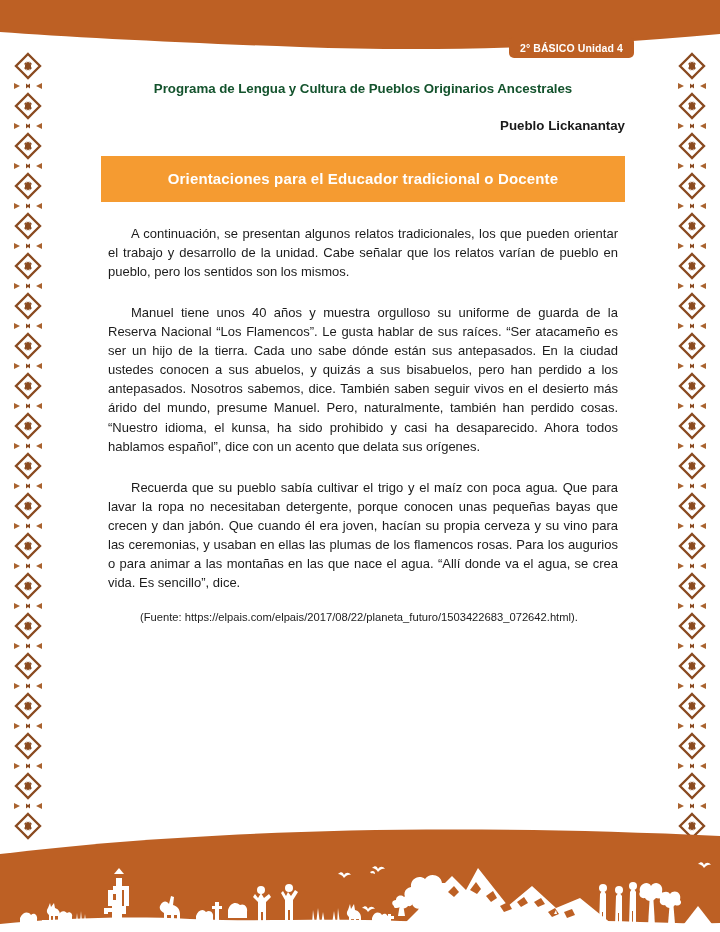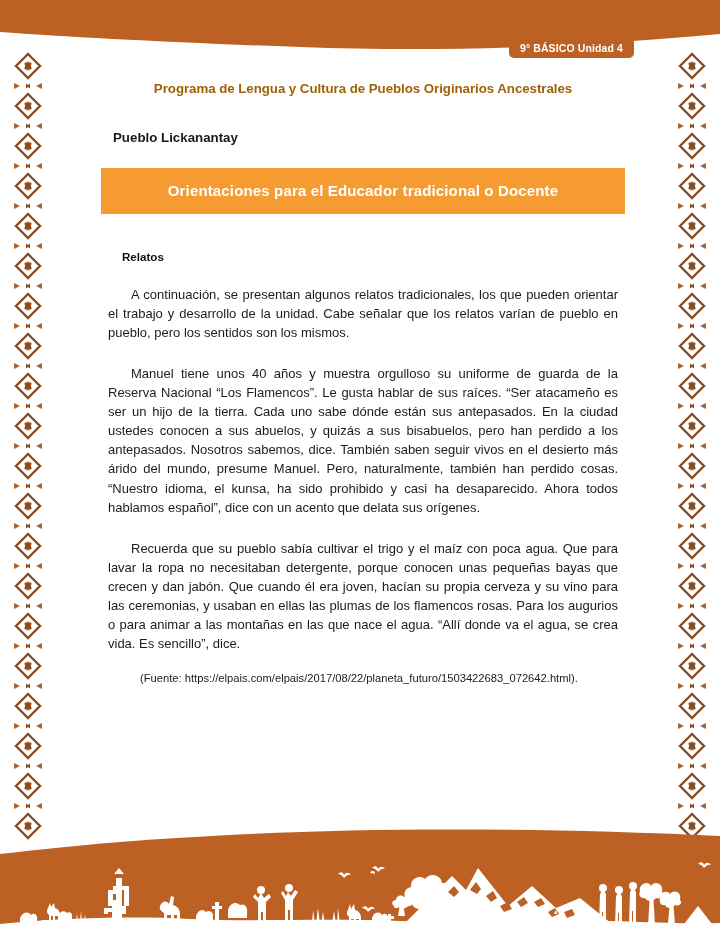--- a/index.html
+++ b/index.html
@@ -68,28 +68,28 @@
     left: 101px;
     top: 80px;
     width: 524px;
   }
 
   .doc-title {
     margin: 0;
     text-align: center;
     font-size: 13.3px;
     font-weight: bold;
-    color: #a16207;
+    color: #14532d;
     line-height: 1.3;
     letter-spacing: -0.05px;
   }
   .doc-subtitle {
-    margin: 12px;
+    margin: 0;
     padding-top: 20px;
-    text-align: left;
+    text-align: right;
     font-size: 13.3px;
     font-weight: bold;
     color: #1a1a1a;
     line-height: 1.3;
   }
 
   .orange-banner {
     margin-top: 21px;
     width: 524px;
     height: 46px;
@@ -154,21 +154,21 @@
 
   <div class="top-band">
     <svg width="720" height="62" viewBox="0 0 720 62" xmlns="http://www.w3.org/2000/svg">
       <path d="M0,0 L720,0 L720,34 C560,48 440,52 300,47 C180,43 70,37 0,32 Z" fill="#bd6024"></path>
 
       <rect x="508" y="30" width="5" height="12" fill="#bd6024"></rect>
       <rect x="604" y="30" width="5" height="12" fill="#bd6024"></rect>
     </svg>
   </div>
 
-  <div class="unit-badge">9° BÁSICO Unidad 4</div>
+  <div class="unit-badge">2° BÁSICO Unidad 4</div>
 
   <div class="side-border left">
     <svg width="36" height="790" viewBox="0 0 36 790" xmlns="http://www.w3.org/2000/svg">
       <defs>
         <g id="motif">
 
           <path d="M18 2 L24 8 L30 14 L24 20 L18 26 L12 20 L6 14 L12 8 Z" fill="none" stroke="#8a4a20" stroke-width="2.4"></path>
           <path d="M18 8 L22 12 L22 16 L18 20 L14 16 L14 12 Z" fill="#8a4a20"></path>
           <rect x="16.4" y="6" width="3.2" height="16" fill="#ffffff"></rect>
           <rect x="10" y="12.4" width="16" height="3.2" fill="#ffffff"></rect>
@@ -234,21 +234,20 @@
   <div class="content">
 
     <h1 class="doc-title">Programa de Lengua y Cultura de Pueblos Originarios Ancestrales</h1>
 
     <h2 class="doc-subtitle">Pueblo Lickanantay</h2>
 
     <div class="orange-banner">
       <span class="orange-banner-text">Orientaciones para el Educador tradicional o Docente</span>
     </div>
 
-    <h3 class="section-heading">Relatos</h3>
 
     <p class="body-para">A continuación, se presentan algunos relatos tradicionales, los que pueden orientar el trabajo y desarrollo de la unidad. Cabe señalar que los relatos varían de pueblo en pueblo, pero los sentidos son los mismos.</p>
 
     <p class="body-para">Manuel tiene unos 40 años y muestra orgulloso su uniforme de guarda de la Reserva Nacional “Los Flamencos”. Le gusta hablar de sus raíces. “Ser atacameño es ser un hijo de la tierra. Cada uno sabe dónde están sus antepasados. En la ciudad ustedes conocen a sus abuelos, y quizás a sus bisabuelos, pero han perdido a los antepasados. Nosotros sabemos, dice. También saben seguir vivos en el desierto más árido del mundo, presume Manuel. Pero, naturalmente, también han perdido cosas. “Nuestro idioma, el kunsa, ha sido prohibido y casi ha desaparecido. Ahora todos hablamos español”, dice con un acento que delata sus orígenes.</p>
 
     <p class="body-para">Recuerda que su pueblo sabía cultivar el trigo y el maíz con poca agua. Que para lavar la ropa no necesitaban detergente, porque conocen unas pequeñas bayas que crecen y dan jabón. Que cuando él era joven, hacían su propia cerveza y su vino para las ceremonias, y usaban en ellas las plumas de los flamencos rosas. Para los augurios o para animar a las montañas en las que nace el agua. “Allí donde va el agua, se crea vida. Es sencillo”, dice.</p>
 
     <p class="source-line">(Fuente:  https://elpais.com/elpais/2017/08/22/planeta_futuro/1503422683_072642.html).</p>
 
   </div>

